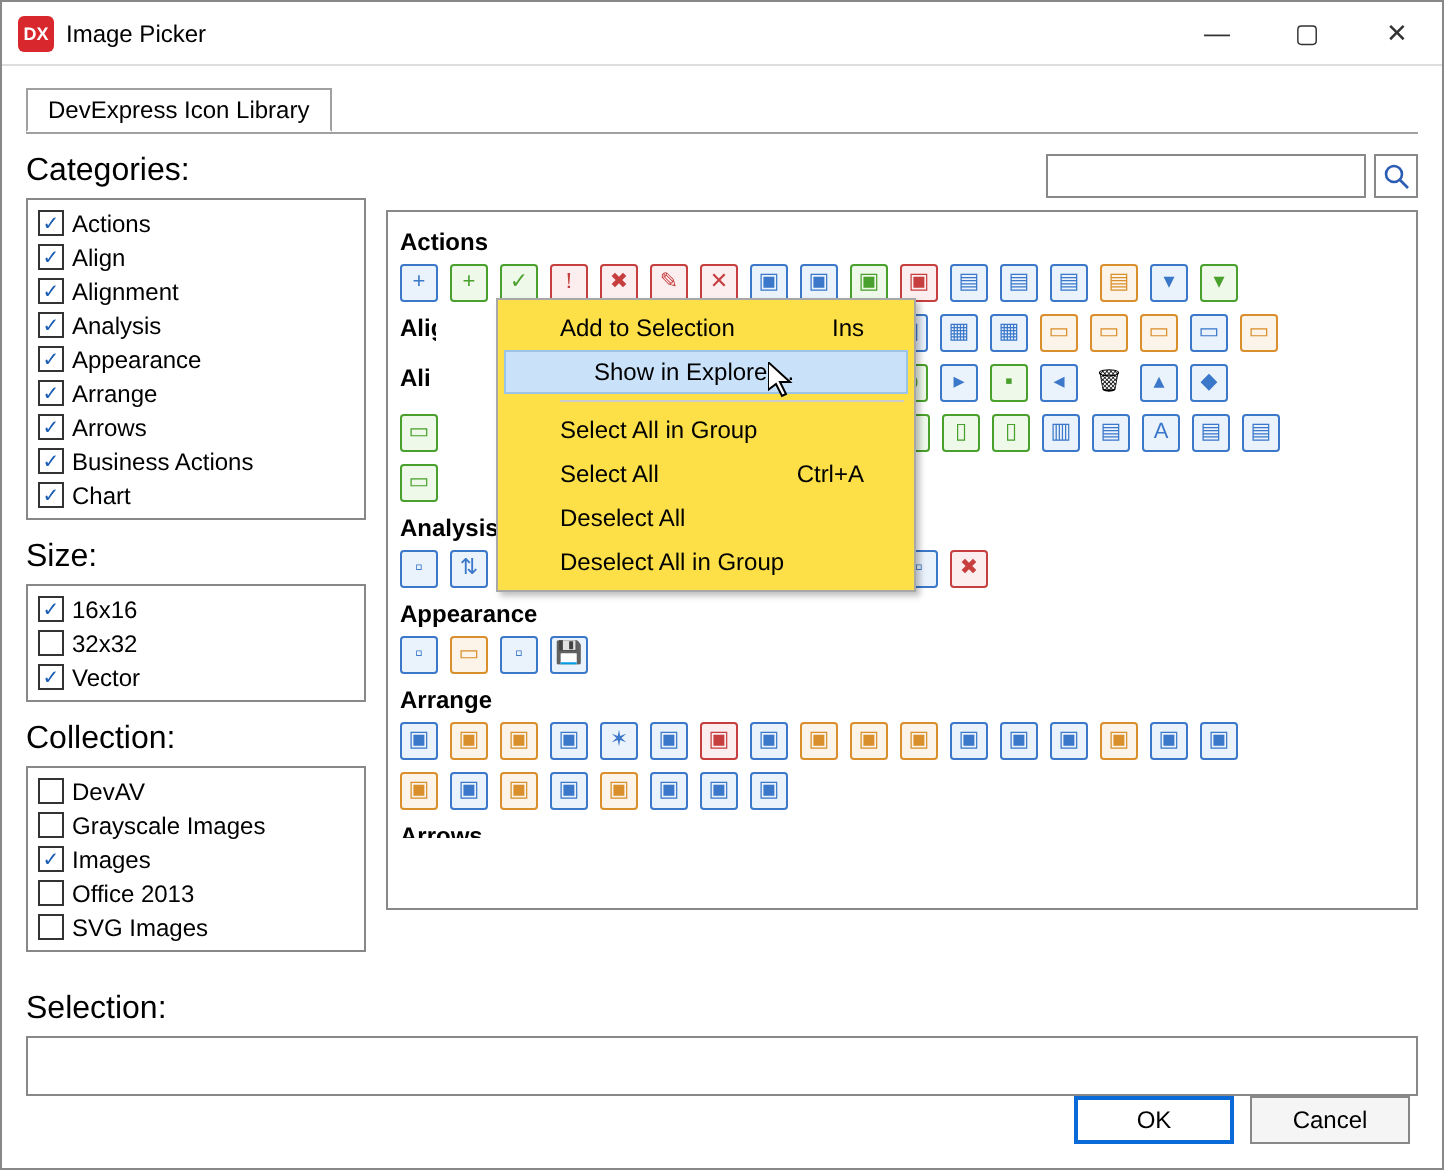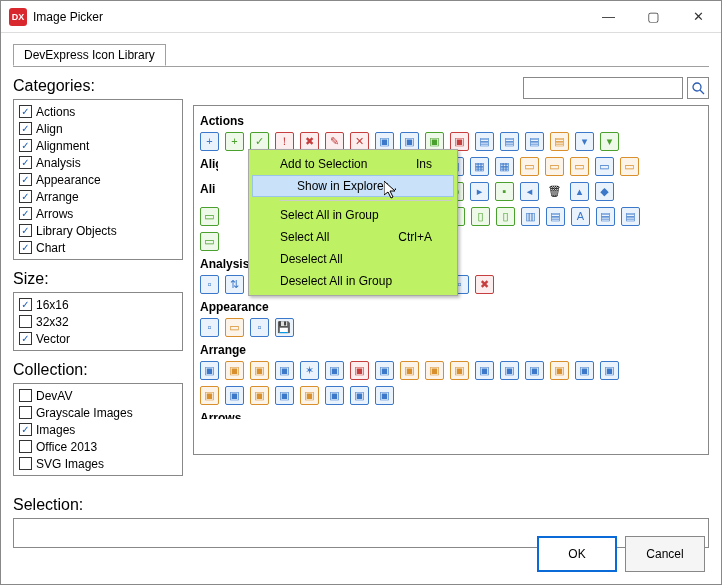--- a/index.html
+++ b/index.html
@@ -25,31 +25,31 @@
 .search-btn { width: 22px; height: 22px; border: 1px solid #888; display: flex; align-items: center; justify-content: center; color: #2a5db3; font-size: 12px; }
 .icon-area { border: 1px solid #888; height: 350px; overflow: hidden; padding: 4px 6px; position: relative; }
 .group-head { font-weight: bold; font-size: 12px; margin: 4px 0 4px 0; }
 .icon-row { display: flex; gap: 6px; margin-bottom: 6px; flex-wrap: wrap; }
 .igly { width: 19px; height: 19px; border: 1px solid; border-radius: 2px; display: flex; align-items: center; justify-content: center; font-size: 11px; line-height: 1; }
 .c-blue { border-color: #3b78c9; color: #3b78c9; background: #eaf2fc; }
 .c-green { border-color: #4aa02c; color: #4aa02c; background: #eef9ea; }
 .c-red  { border-color: #c63e3e; color: #c63e3e; background: #fceeee; }
 .c-orange { border-color: #d98f2c; color: #d98f2c; background: #fcf4e9; }
 .c-none { border-color: transparent; }
-.context-menu { position: absolute; left: 247px; top: 148px; width: 210px; background: #bef264; border: 1px solid #a8a8a8; box-shadow: 2px 2px 3px rgba(0,0,0,0.25); z-index: 50; padding: 3px; }
+.context-menu { position: absolute; left: 247px; top: 148px; width: 210px; background: #fde047; border: 1px solid #a8a8a8; box-shadow: 2px 2px 3px rgba(0,0,0,0.25); z-index: 50; padding: 3px; }
 .cm-row { display: flex; align-items: center; height: 22px; padding: 0 22px 0 28px; font-size: 12px; position: relative; }
 .cm-row.hov { background: #c9e2f9; border: 1px solid #9cc4e6; padding-left: 44px; }
 .cm-short { margin-left: auto; font-size: 12px; }
 .cm-sep { height: 1px; background: #ccc; margin: 3px 2px 3px 28px; }
 .cursor { position: absolute; z-index: 60; }
 .cursor svg { width: 16px; height: 20px; }
 .selection-label { margin-top: 10px; }
 .selection-box { border: 1px solid #888; height: 30px; margin-top: 4px; }
 .btn-row { position: absolute; right: 16px; bottom: 12px; display: flex; gap: 8px; }
-.dlg-btn { width: 80px; height: 36px; border: 1px solid #888; background: #f5f5f5; display: flex; align-items: center; justify-content: center; font-size: 12px; }
+.dlg-btn { width: 80px; height: 24px; border: 1px solid #888; background: #f5f5f5; display: flex; align-items: center; justify-content: center; font-size: 12px; }
 .dlg-btn.primary { border: 2px solid #0a6ad8; background: #fff; }
 .partial-label { width: 18px; overflow: hidden; font-weight: bold; white-space: nowrap; font-size: 12px; }
 </style>
 </head>
 <body>
 
 <div class="titlebar">
   <div class="app-icon">DX</div>
   <div class="title">Image Picker</div>
   <div class="winbtns">
@@ -93,21 +93,21 @@
         <div class="chk-row">
             <span class="chk checked"></span>
             <span>Arrange</span>
           </div>
         <div class="chk-row">
             <span class="chk checked"></span>
             <span>Arrows</span>
           </div>
         <div class="chk-row">
             <span class="chk checked"></span>
-            <span>Library Objects</span>
+            <span>Business Actions</span>
           </div>
         <div class="chk-row">
             <span class="chk checked"></span>
             <span>Chart</span>
           </div>
       </div>
 
       <div class="section-label">Size:</div>
       <div class="listbox">
         <div class="chk-row">

